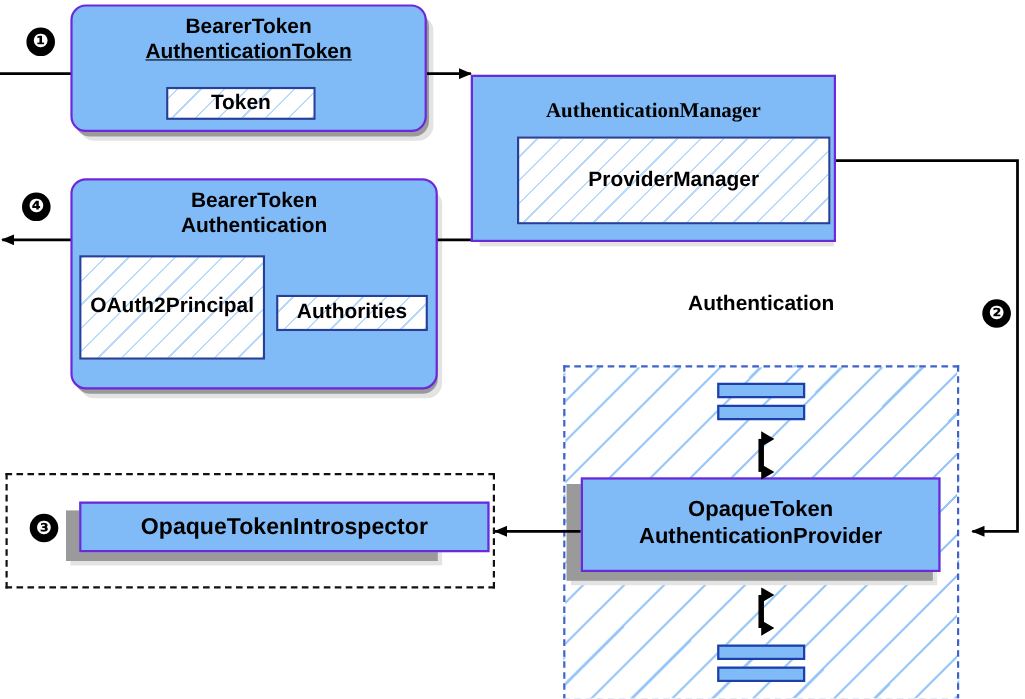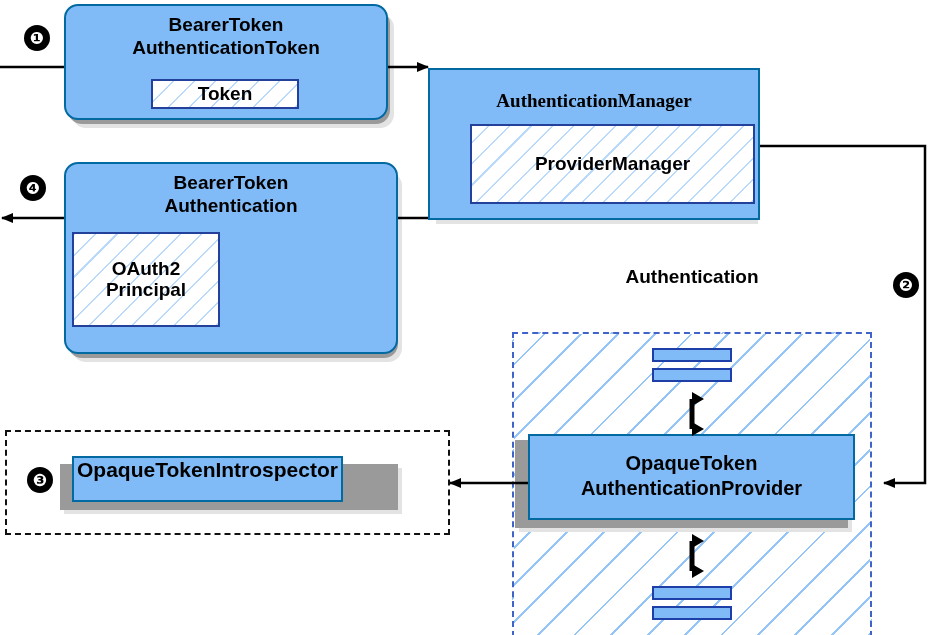--- a/index.html
+++ b/index.html
@@ -17,21 +17,21 @@
     height: 635px;
     background: #ffffff;
     overflow: hidden;
   }
 
   
   .node {
     position: absolute;
     box-sizing: border-box;
     background: #80bbf7;
-    border: 2px solid #0369a1;
+    border: 2px solid #6d28d9;
     color: #000000;
     font-weight: bold;
     text-align: center;
     line-height: 1.12;
     z-index: 4;
   }
   .node.rounded { border-radius: 14px; }
 
   .shadow {
     position: absolute;
@@ -170,63 +170,66 @@
 
     <line x1="432" y1="218" x2="396" y2="218" stroke="#000" stroke-width="2.5"></line>
 
     <line x1="68" y1="218" x2="2" y2="218" stroke="#000" stroke-width="2.5" marker-end="url(#arrowR)"></line>
   </svg>
 
   <div class="shadow2 rounded" style="left:72px; top:14px; width:322px; height:114px;"></div>
   <div class="shadow rounded" style="left:68px; top:10px; width:322px; height:114px;"></div>
   <div class="node rounded" style="left:64px; top:4px; width:324px; height:116px; font-size:19px;">
     <div class="title-line" style="top:8px;">BearerToken</div>
-    <div class="title-line" style="top:31px;">AuthenticationToken</div>
-  </div>
-  <div class="subbox" style="left:151px; top:79px; width:148px; height:30px; font-size:19px;">
+    <div class="title-line" style="top:31px;text-decoration:underline;">AuthenticationToken</div>
+  </div>
+  <div class="subbox" style="left:151px; top:79px; width:136px; height:30px; font-size:19px;">
     <span>Token</span>
   </div>
 
   <div class="shadow2" style="left:436px; top:78px; width:322px; height:146px;"></div>
   <div class="shadow" style="left:432px; top:74px; width:322px; height:146px;"></div>
   <div class="node" style="left:428px; top:68px; width:332px; height:152px; font-size:19px;">
     <div class="title-line" style="top:20px;font-family:Liberation Serif, serif;">AuthenticationManager</div>
   </div>
   <div class="subbox" style="left:470px; top:124px; width:285px; height:80px; font-size:19px;">
     <span>ProviderManager</span>
   </div>
 
   <div class="shadow2 rounded" style="left:72px; top:172px; width:330px; height:190px;"></div>
   <div class="shadow rounded" style="left:68px; top:168px; width:330px; height:190px;"></div>
   <div class="node rounded" style="left:64px; top:162px; width:334px; height:192px; font-size:19px;">
     <div class="title-line" style="top:8px;">BearerToken</div>
     <div class="title-line" style="top:31px;">Authentication</div>
   </div>
 
-  <div class="subbox" style="left:72px; top:232px; width:148px; height:95px; font-size:19px; flex-direction:column;">
+  <div class="subbox" style="left:72px; top:232px; width:169px; height:95px; font-size:19px; flex-direction:row;">
     <span>OAuth2</span>
     <span>Principal</span>
   </div>
 
+  <div class="subbox" style="left:251px; top:268px; width:138px; height:33px; font-size:19px;">
+    <span>Authorities</span>
+  </div>
 
   <div style="position:absolute; left:512px; top:266px; width:360px; text-align:center;
               font-size:19px; font-weight:bold; line-height:1.18; color:#000; z-index:8;">
     <div>Authentication</div>
   </div>
 
   <div class="bar" style="left:652px; top:348px; width:80px; height:14px;"></div>
   <div class="bar" style="left:652px; top:368px; width:80px; height:14px;"></div>
 
   <div class="bar" style="left:652px; top:586px; width:80px; height:14px;"></div>
   <div class="bar" style="left:652px; top:606px; width:80px; height:14px;"></div>
 
   <div class="shadow2" style="left:64px; top:468px; width:338px; height:46px;"></div>
   <div class="shadow" style="left:60px; top:464px; width:338px; height:46px;"></div>
-  <div class="node" style="left:72px; top:456px; width:271px; height:46px; font-size:21px;
-              display:flex; justify-content:center;">
+  <div class="node" style="left:72px; top:456px; width:373px; height:46px; font-size:21px;
+              display:flex; align-items:center; justify-content:center;">
     <span>OpaqueTokenIntrospector</span>
   </div>
 
   <div class="shadow2" style="left:519px; top:444px; width:333px; height:88px;"></div>
   <div class="shadow" style="left:515px; top:440px; width:333px; height:88px;"></div>
   <div class="node" style="left:528px; top:434px; width:327px; height:86px; font-size:20px;">
     <div class="title-line" style="top:16px;">OpaqueToken</div>
     <div class="title-line" style="top:41px;">AuthenticationProvider</div>
   </div>
 

